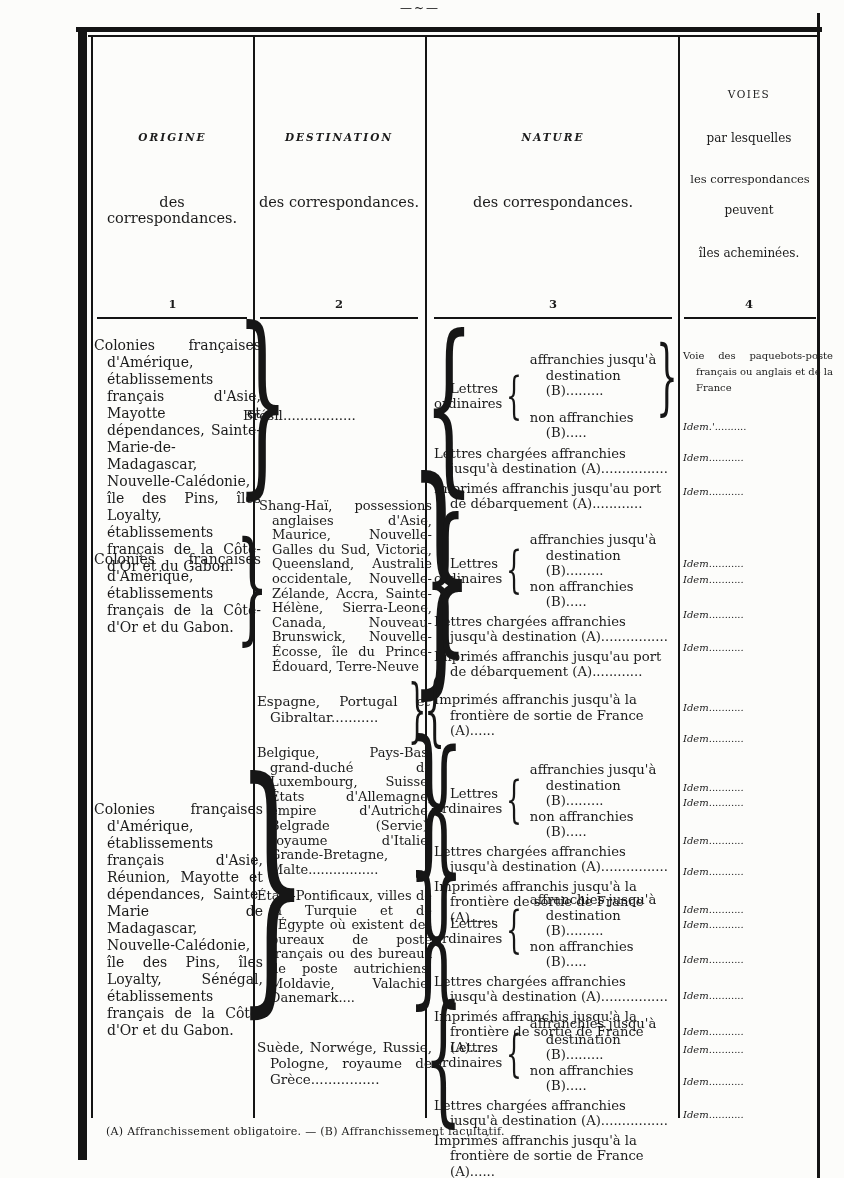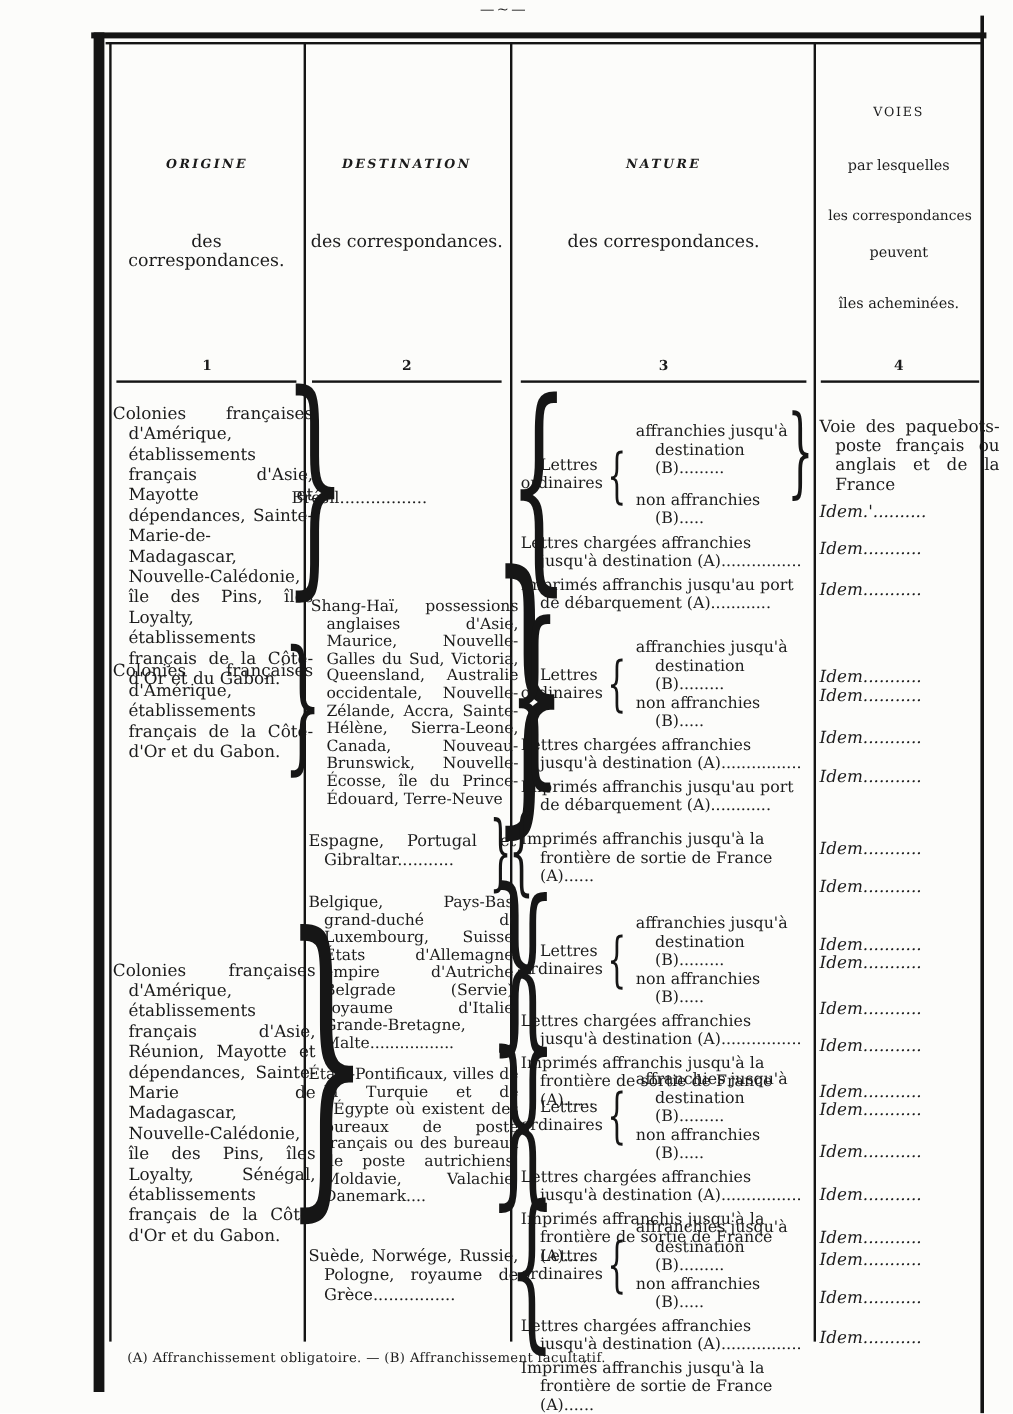--- a/index.html
+++ b/index.html
@@ -30,21 +30,21 @@
   .nature  { font-size:13.2px; line-height:15.5px; width:240px; }
   .lo-row  { display:flex; align-items:center; }
   .lo-label{ flex:none; width:64px; text-align:right; line-height:15px; }
   .sm-brace{ flex:none; font-size:50px; line-height:0.9; transform:scaleX(.5);
              font-weight:400; color:#161616; }
   .lo-opts { flex:1; }
   .opt     { padding-left:16px; text-indent:-16px; }
   .nitem   { padding-left:16px; text-indent:-16px; margin-top:4px; }
   .spread .opt:first-child { margin-bottom:11px; }
 
-  .voie    { left:683px; width:137px; font-size:14px; line-height:16px; }
+  .voie    { left:683px; width:137px; font-size:10px; line-height:16px; }
   .idem    { font-style:italic; }
 
   .vbrace  { position:absolute; font-family:"DejaVu Serif",serif; line-height:1;
              color:#161616; transform:scaleX(.42); transform-origin:left center;
              pointer-events:none; font-weight:400; }
 
   .footnote{ font-size:11px; letter-spacing:0.3px; }
 </style>
 </head>
 <body>

